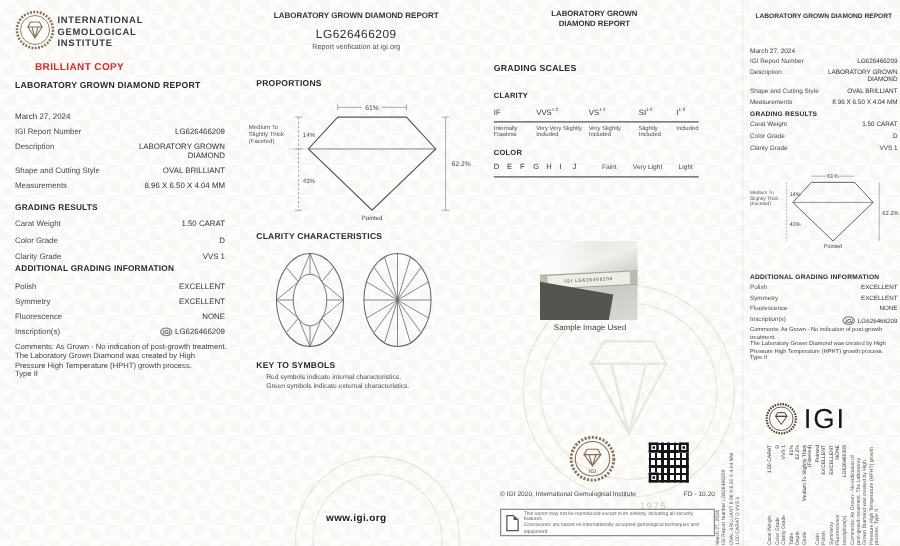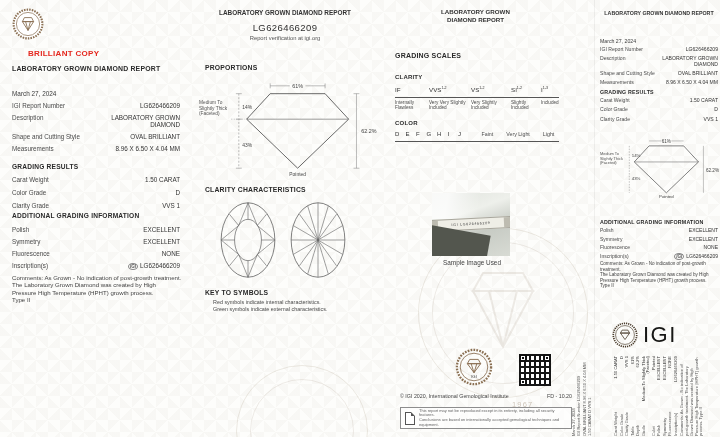--- a/index.html
+++ b/index.html
@@ -128,30 +128,35 @@
 
   <div class="abs wm-circle" style="left:418px;top:228px;width:168px;height:168px;">
     <div class="wm-inner"></div>
     <svg width="168" height="168" viewBox="0 0 168 168">
       <path d="M54 62 L114 62 L84 118 Z M64 44 L104 44 L114 62 L54 62 Z M84 118 L70 62 M84 118 L98 62" fill="none" stroke="rgba(140,122,96,.14)" stroke-width="2"></path>
     </svg>
   </div>
   <div class="abs wm-circle" style="left:236px;top:365px;width:130px;height:130px;">
     <div class="wm-inner"></div>
   </div>
-  <div class="abs wm-year" style="left:512px;top:400px;">1967</div>
+  <div class="abs wm-year" style="left:512px;top:400px;">1975</div>
 
   <div class="abs vline" style="left:594px;top:0;height:437px;"></div>
 
   <div class="abs p1">
     <svg class="abs seal" width="32" height="32" viewBox="0 0 40 40">
       <circle cx="20" cy="20" r="18" fill="#fff" stroke="#8a6f52" stroke-width="2.6" stroke-dasharray="1.9 1.4"></circle>
       <circle cx="20" cy="20" r="14.5" fill="none" stroke="#8a6f52" stroke-width=".9"></circle>
       <path d="M13 17 L27 17 L20 28 Z M15.5 12 L24.5 12 L27 17 L13 17 Z M20 28 L17 17 M20 28 L23 17" fill="none" stroke="#8a6f52" stroke-width="1.1"></path>
     </svg>
+    <div class="abs brandname">
+      <div>INTERNATIONAL</div>
+      <div>GEMOLOGICAL</div>
+      <div>INSTITUTE</div>
+    </div>
     <div class="abs ec">BRILLIANT COPY</div>
     <div class="abs title hd">LABORATORY GROWN DIAMOND REPORT</div>
     <div class="abs date">March 27, 2024</div>
 
     <div class="abs rows">
       <div class="row">
         <span class="lbl">IGI Report Number</span>
         <span class="val">LG626466209</span>
       </div>
       <div class="row">
@@ -284,20 +289,21 @@
         <line x1="30" y1="40" x2="48" y2="15"></line>
           <line x1="30" y1="40" x2="54" y2="26"></line>
       </g>
     </svg>
 
     <div class="abs keyh hd">KEY TO SYMBOLS</div>
     <div class="abs keylines">
       <div>Red symbols indicate internal characteristics.</div>
       <div>Green symbols indicate external characteristics.</div>
     </div>
+    <div class="abs site">www.igi.org</div>
   </div>
 
   <div class="abs p3">
     <div class="abs title">
       <div>LABORATORY GROWN</div>
       <div>DIAMOND REPORT</div>
     </div>
     <div class="abs gsh hd">GRADING SCALES</div>
     <div class="abs clarlbl hd">CLARITY</div>
 

